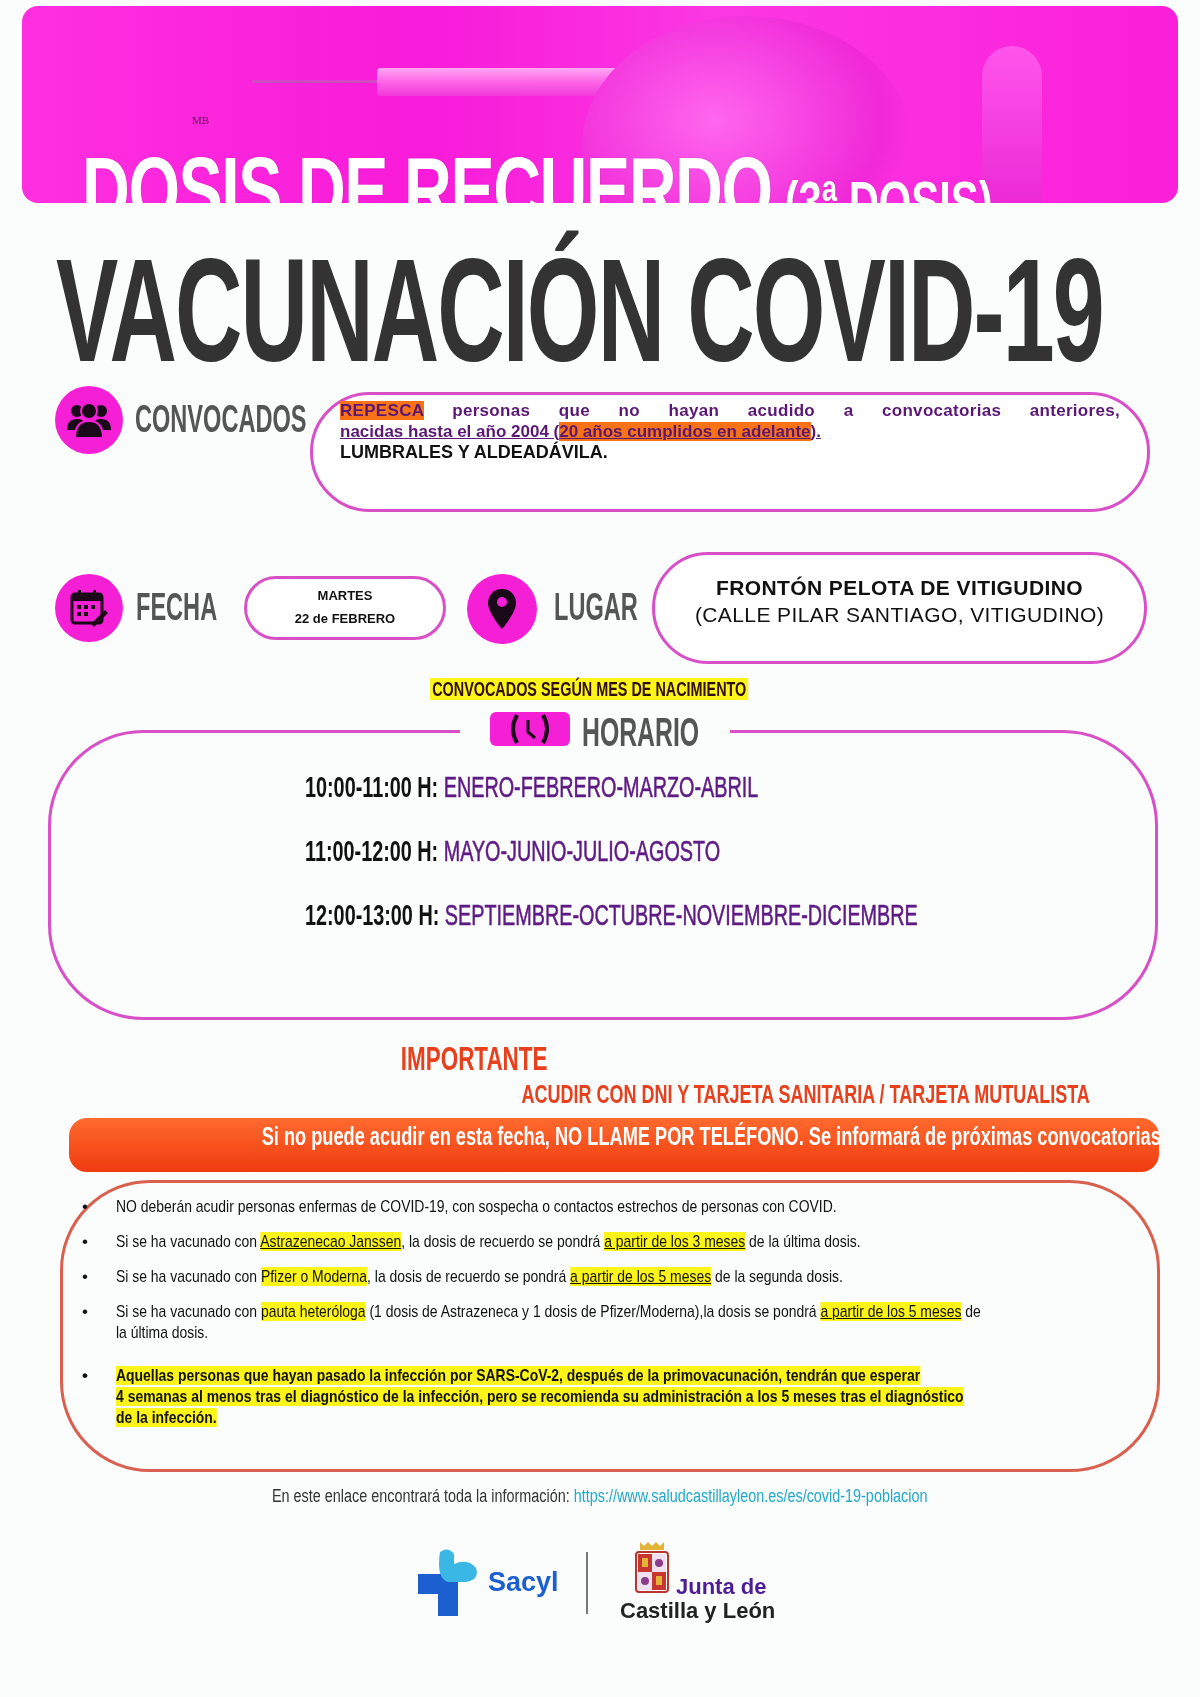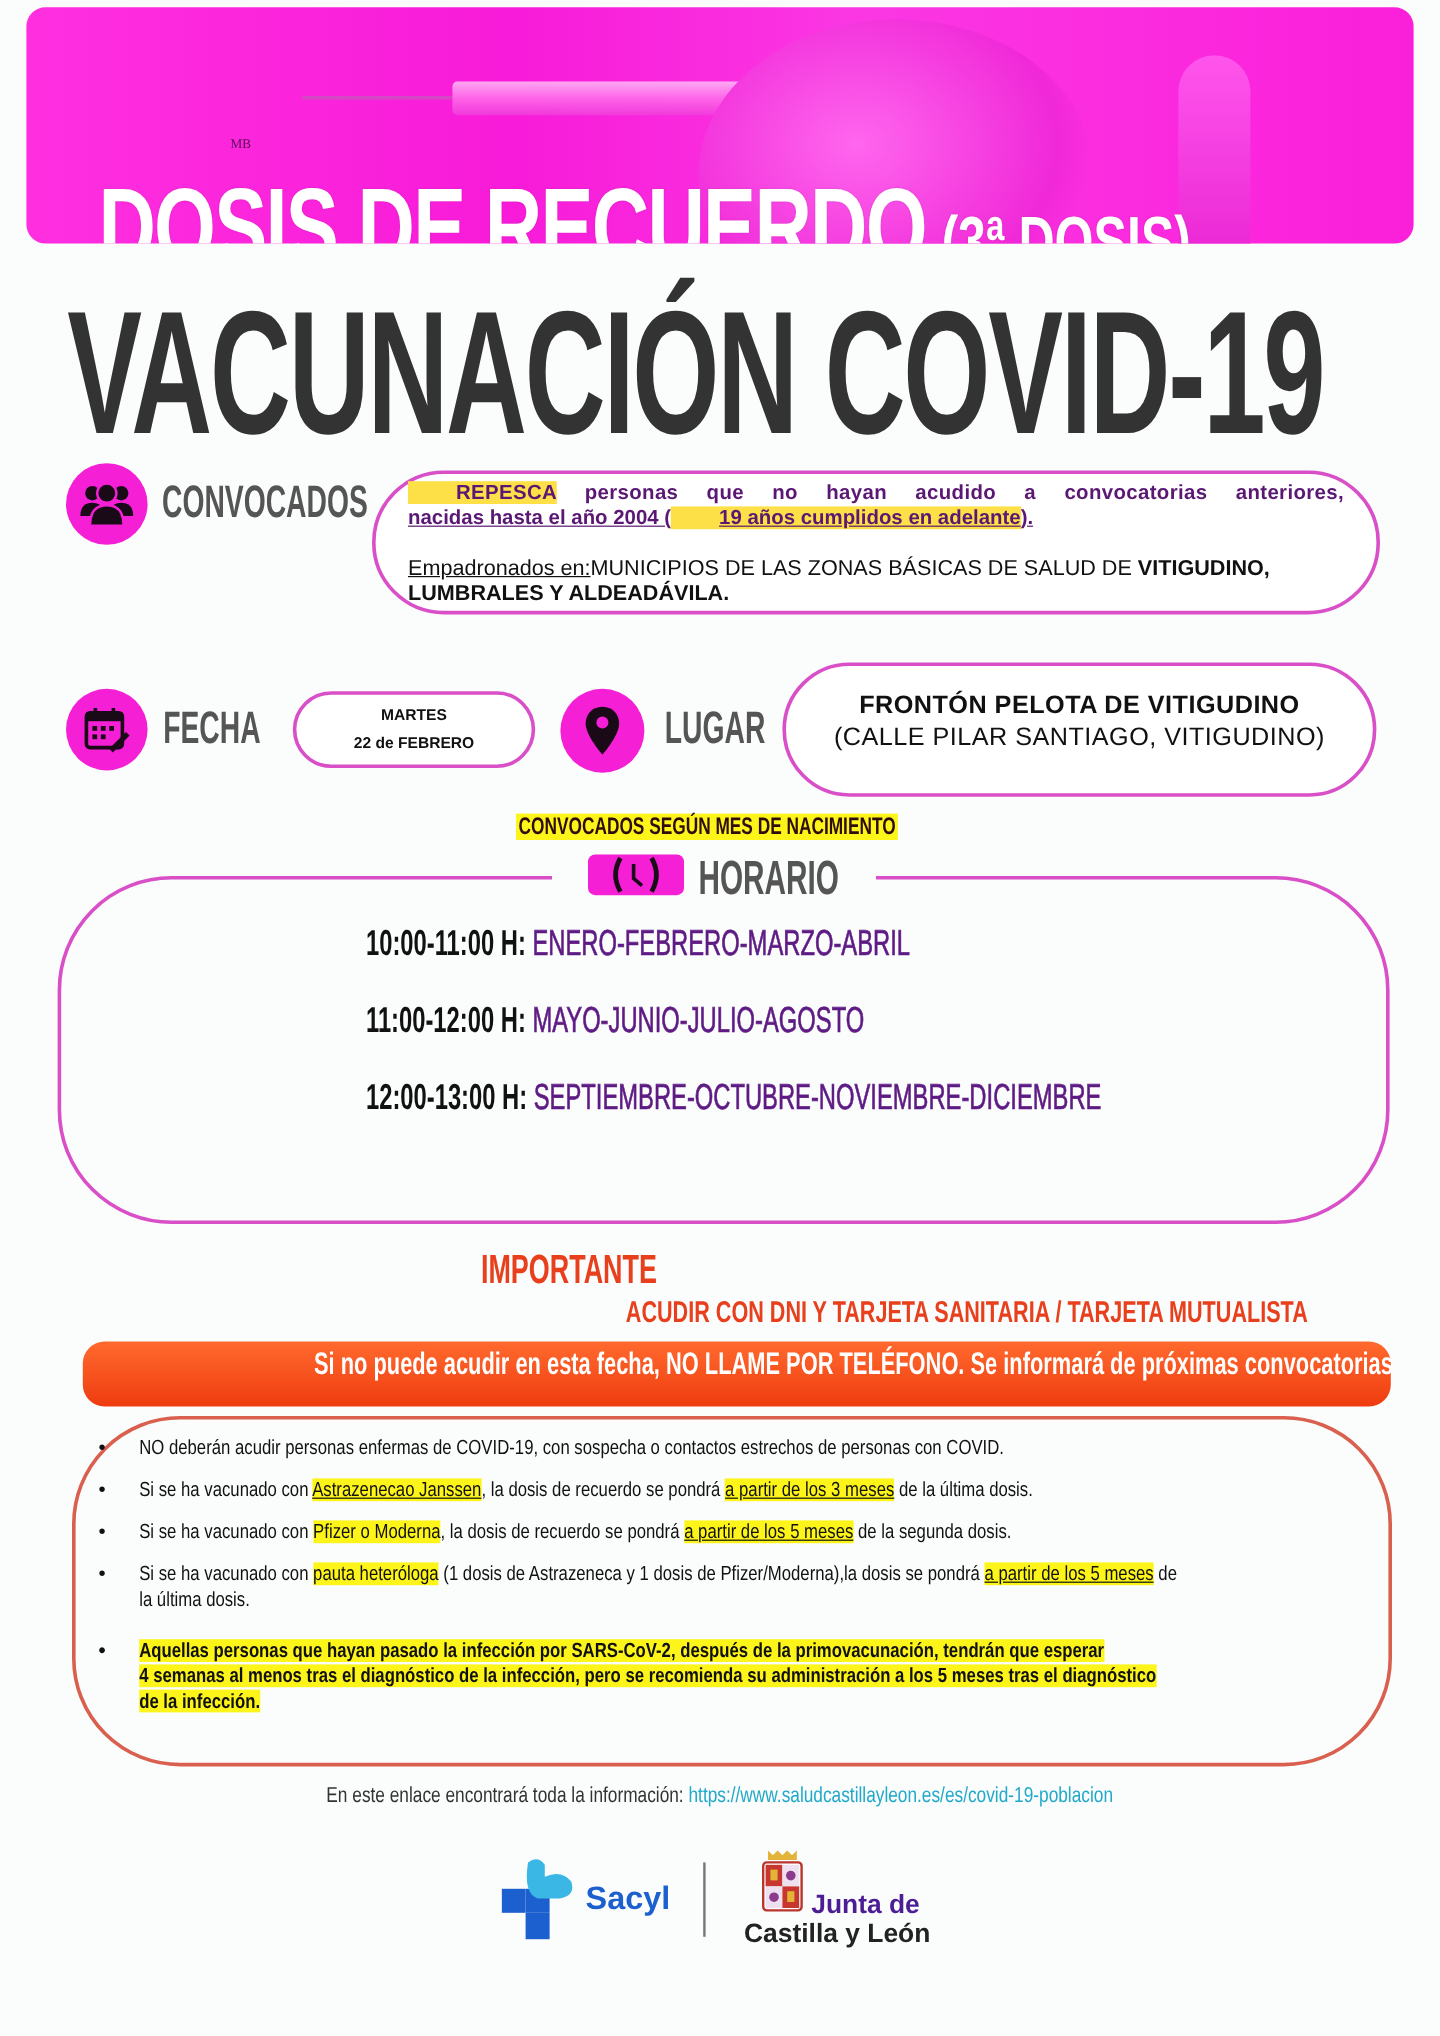--- a/index.html
+++ b/index.html
@@ -61,21 +61,21 @@
 
   .pill {
     position: absolute; border: 3px solid #d94fc8; border-radius: 60px; background: #fff;
   }
 
   .conv-box { left: 310px; top: 392px; width: 840px; height: 120px; border-radius: 60px; }
   .conv-text { position: absolute; left: 340px; top: 400px; width: 780px; font-size: 17px; line-height: 21px; }
   .conv-text .l1 { color: #5a1874; font-weight: bold; text-align: justify; text-align-last: justify; letter-spacing: .3px; }
   .conv-text .l2 { color: #5a1874; font-weight: bold; }
   .conv-text .l2 .u { text-decoration: underline; }
-  .hl { background: #fde047; padding-left: 40px; }
+  .hl { background: #f97316; }
   .conv-text .l3 { margin-top: 21px; color: #111; font-size: 18px; }
   .conv-text .l3 .u { text-decoration: underline; }
 
   .fecha-pill { left: 244px; top: 576px; width: 202px; height: 64px; }
   .fecha-text { position: absolute; left: 244px; top: 584px; width: 202px; text-align: center; font-weight: bold; font-size: 13px; line-height: 23px; }
 
   .lugar-pill { left: 652px; top: 552px; width: 495px; height: 112px; border-radius: 56px; }
   .lugar-text { position: absolute; left: 652px; top: 574px; width: 495px; text-align: center; font-size: 21px; line-height: 27px; letter-spacing: .4px; }
   .lugar-text .b { font-weight: bold; }
 
@@ -158,22 +158,21 @@
     <path d="M45 30 Q45 19 35 19 Q28 19 27 24 L27 30 Z" fill="#1a0a18"></path>
     <circle cx="23" cy="11" r="8" stroke="#f51fd6" stroke-width="2" fill="#1a0a18"></circle>
     <path d="M9 38 Q9 21 23 21 Q37 21 37 38 Z" stroke="#f51fd6" stroke-width="2" fill="#1a0a18"></path>
   </svg>
 </div>
 <div class="section-label" style="left:135px; top:400px;">CONVOCADOS</div>
 
 <div class="pill conv-box"></div>
 <div class="conv-text">
   <div class="l1"><span class="hl">REPESCA</span><span> personas que no hayan acudido a convocatorias anteriores,</span></div>
-  <div class="l2"><span class="u"><span>nacidas hasta el año 2004 (</span><span class="hl">19 años cumplidos en adelante</span><span>).</span></span></div>
-  <div class="l3"><span class="u">Empadronados en:</span><span>MUNICIPIOS DE LAS ZONAS BÁSICAS DE SALUD DE </span><b>VITIGUDINO,</b></div>
+  <div class="l2"><span class="u"><span>nacidas hasta el año 2004 (</span><span class="hl">20 años cumplidos en adelante</span><span>).</span></span></div>
   <div style="font-size:18px; font-weight:bold;">LUMBRALES Y ALDEADÁVILA.</div>
 </div>
 
 <div class="icon-circle" style="left:55px; top:574px; width:68px; height:68px;">
   <svg width="40" height="40" viewBox="0 0 40 40">
     <rect x="3" y="6" width="30" height="29" rx="3" fill="none" stroke="#1a0a18" stroke-width="3"></rect>
     <rect x="3" y="6" width="30" height="7" fill="#1a0a18"></rect>
     <rect x="9" y="2" width="3" height="7" fill="#1a0a18"></rect>
       <rect x="24" y="2" width="3" height="7" fill="#1a0a18"></rect>
     <g fill="#1a0a18">

